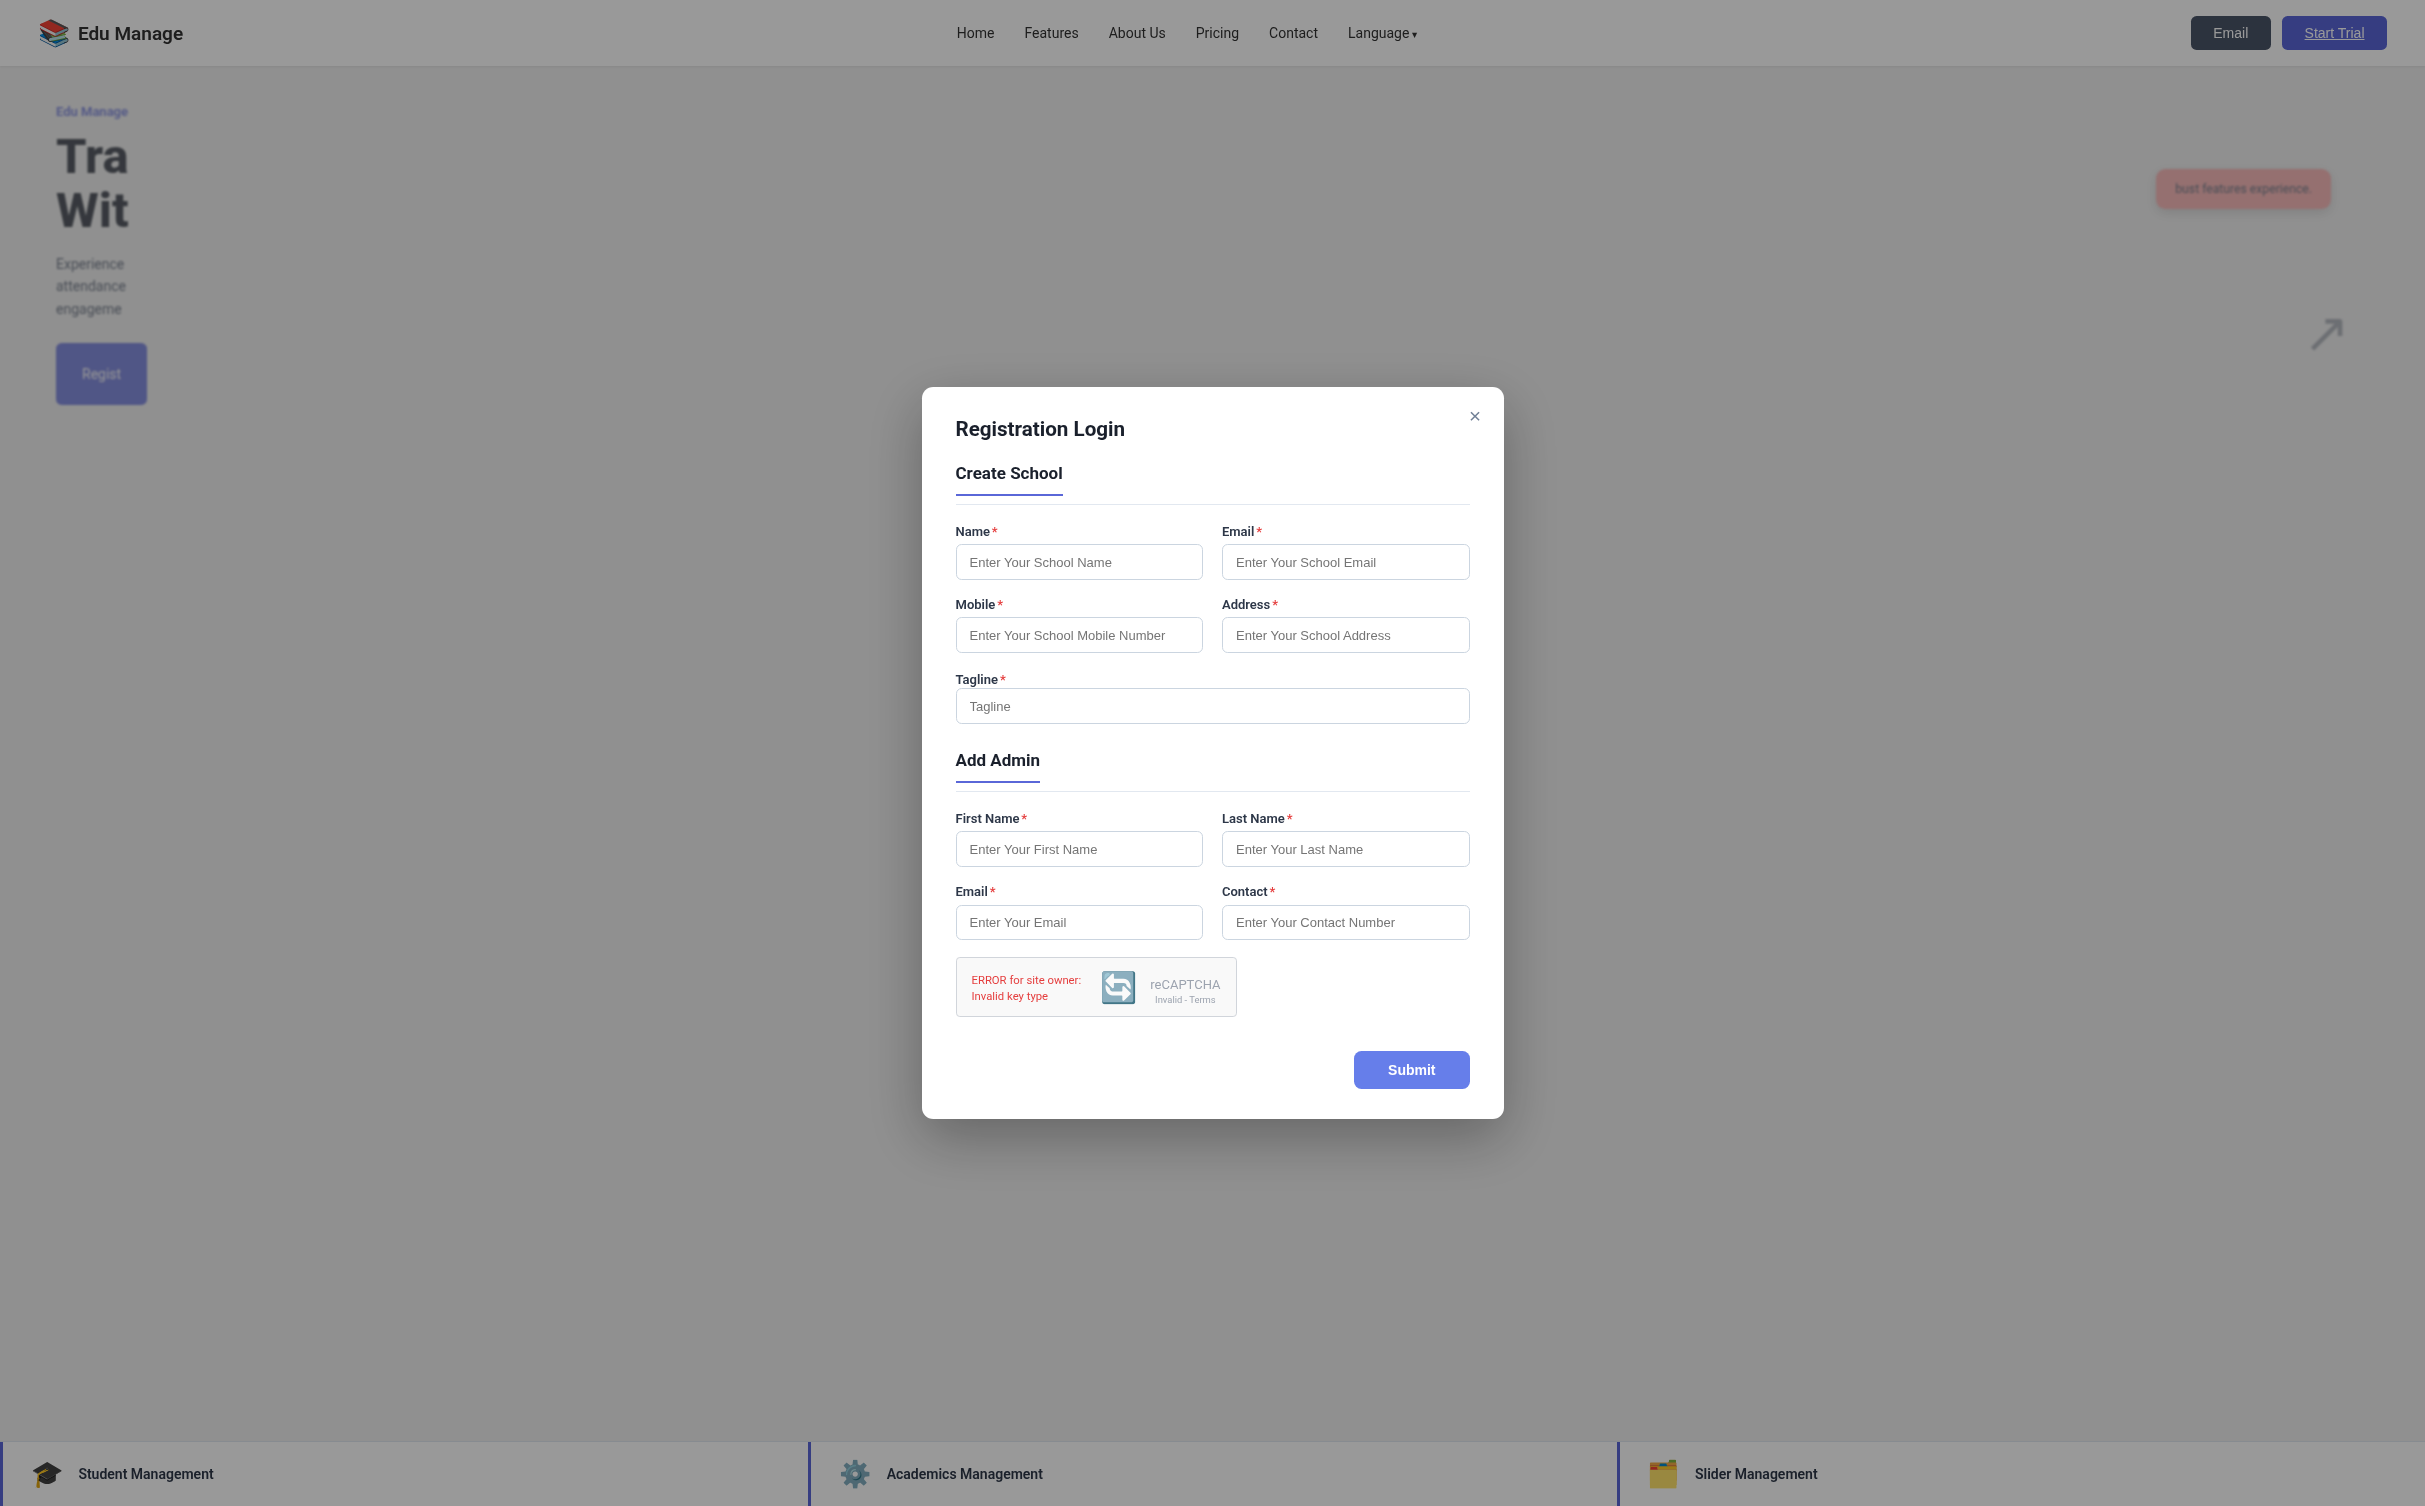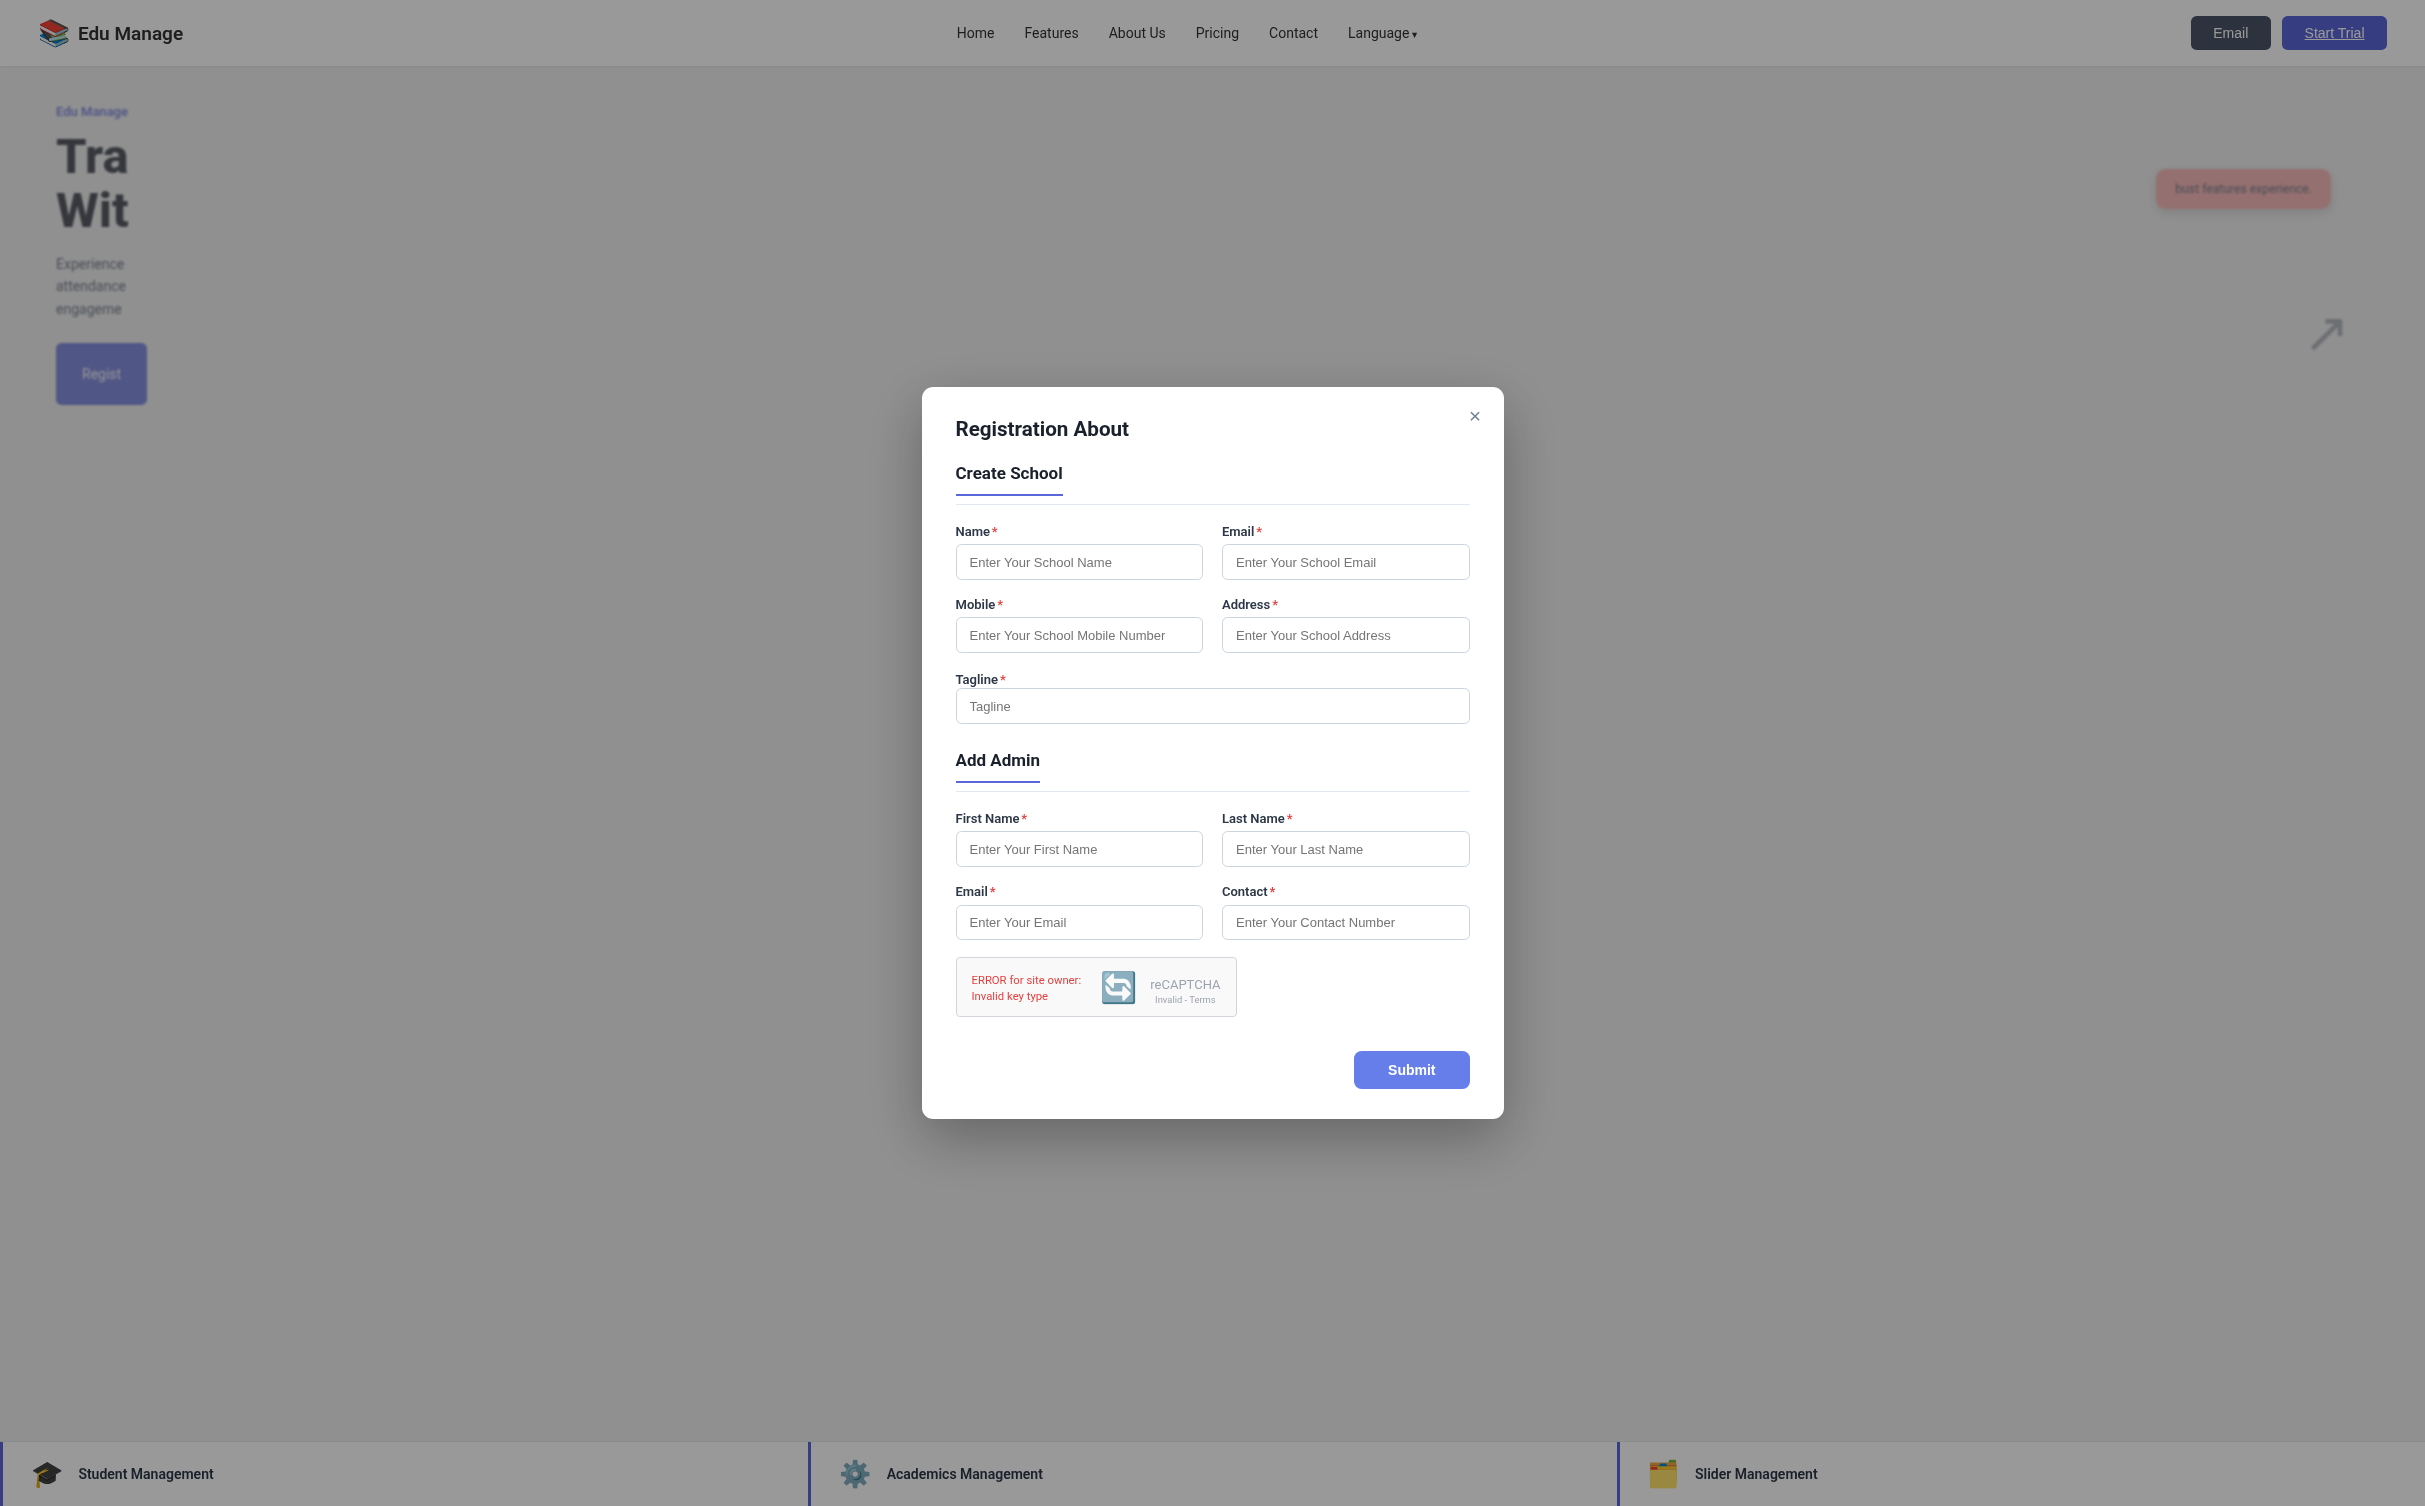--- a/index.html
+++ b/index.html
@@ -340,21 +340,21 @@
   <div class="btn-register-bg">Regist</div>
   <div class="bg-card">
     <div>bust features
 experience.</div>
   </div>
   <div class="bg-chart-line">↗</div>
 </div>
 
 <div class="modal-overlay">
   <div class="modal">
-    <h2 class="modal-title">Registration About</h2>
+    <h2 class="modal-title">Registration Login</h2>
     <button class="modal-close">×</button>
 
     <div>
       <span class="section-header">Create School</span>
       <hr class="section-divider">
 
       
       <div class="form-row">
         <div class="form-group">
           <label class="form-label">

